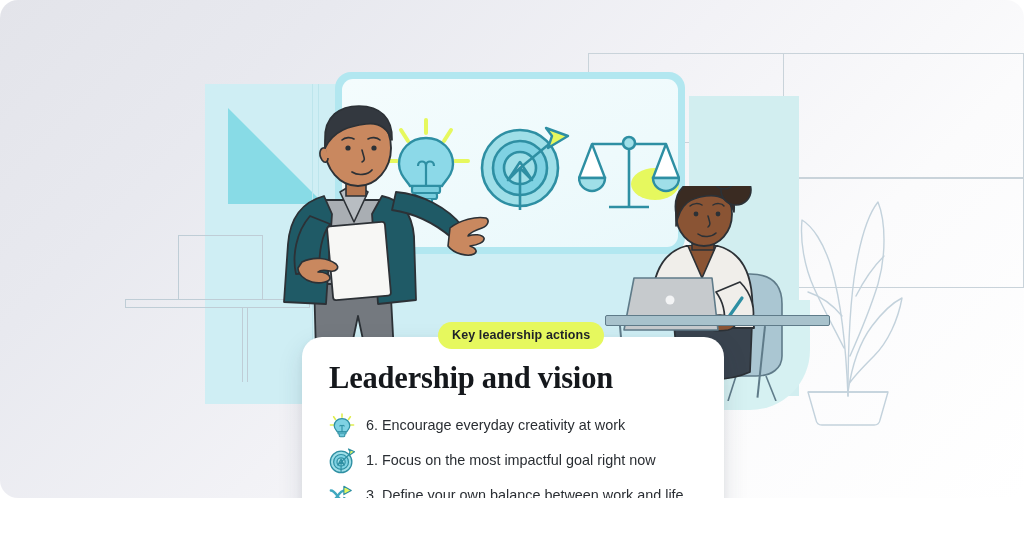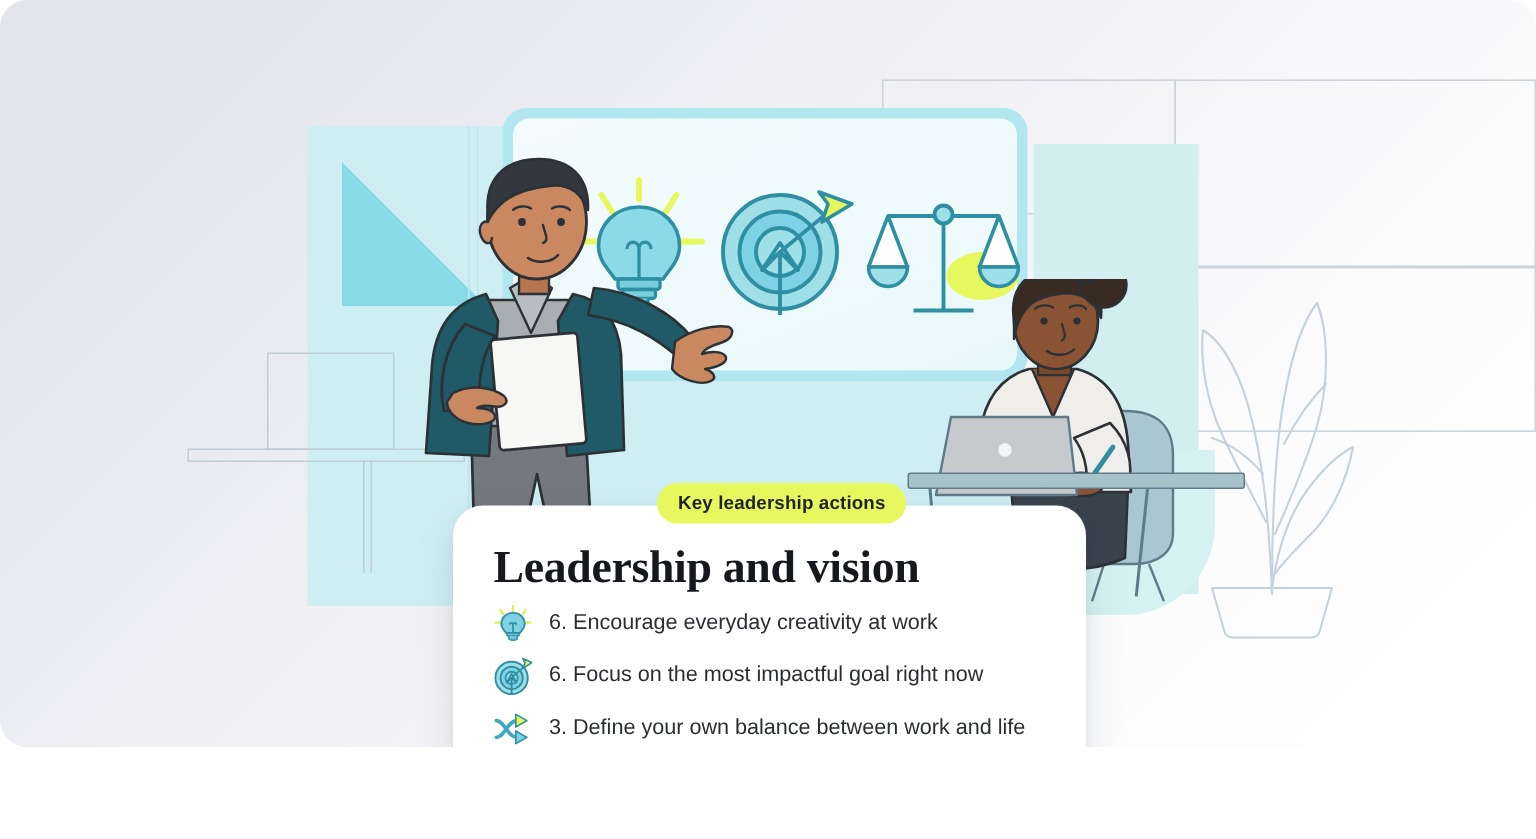--- a/index.html
+++ b/index.html
@@ -117,21 +117,21 @@
     white-space: nowrap;
     z-index: 6;
   }
   .card-title {
     font-family: "Liberation Serif", serif;
     font-weight: bold;
     font-size: 30.5px;
     line-height: 1.0;
     color: #15181c;
     letter-spacing: -0.2px;
-    margin: 0 0 9px 0;
+    margin: 0 0 19px 0;
   }
   .card-sub {
     font-size: 14.2px;
     color: #8a9198;
     margin: 0 0 14px 0;
     line-height: 1.25;
   }
   .list { margin: 0; padding: 0; list-style: none; }
   .list li {
     display: flex;
@@ -334,21 +334,21 @@
 
       <li>
         <svg class="li-icon" viewBox="0 0 28 28">
           <circle cx="13" cy="15" r="11.6" fill="#9fdfe8" stroke="#2e8fa3" stroke-width="1.4"></circle>
           <circle cx="13" cy="15" r="8" fill="#7fd2e3" stroke="#2e8fa3" stroke-width="1.3"></circle>
           <circle cx="13" cy="15" r="4.4" fill="#9fdfe8" stroke="#2e8fa3" stroke-width="1.3"></circle>
           <path d="M13 27 L13 15 L9.6 18.4 L13 12 L16.4 18.4 L13 15" fill="#dff4f9" stroke="#2e8fa3" stroke-width="1.3" stroke-linejoin="round"></path>
           <path d="M13 15 L23 6" fill="none" stroke="#2e8fa3" stroke-width="1.3"></path>
           <path d="M21 1 L27.5 4 L21.5 8 L22.6 4 Z" fill="#e6f85e" stroke="#2e8fa3" stroke-width="1.2" stroke-linejoin="round"></path>
         </svg>
-        <span class="li-text">6. Focus on the most impactful goal right now</span>
+        <span class="li-text">1. Focus on the most impactful goal right now</span>
       </li>
 
       <li>
         <svg class="li-icon" viewBox="0 0 28 28">
           <path d="M2 8 C8 8 10 20 17 20" fill="none" stroke="#3fa8bf" stroke-width="2.6" stroke-linecap="round"></path>
           <path d="M2 20 C8 20 10 8 17 8" fill="none" stroke="#3fa8bf" stroke-width="2.6" stroke-linecap="round"></path>
           <path d="M16 3.5 L24 8 L16 12.5 Z" fill="#e6f85e" stroke="#2e8fa3" stroke-width="1.2" stroke-linejoin="round"></path>
           <path d="M16 15.5 L24 20 L16 24.5 Z" fill="#7fd2e3" stroke="#2e8fa3" stroke-width="1.2" stroke-linejoin="round"></path>
         </svg>
         <span class="li-text">3. Define your own balance between work and life</span>

